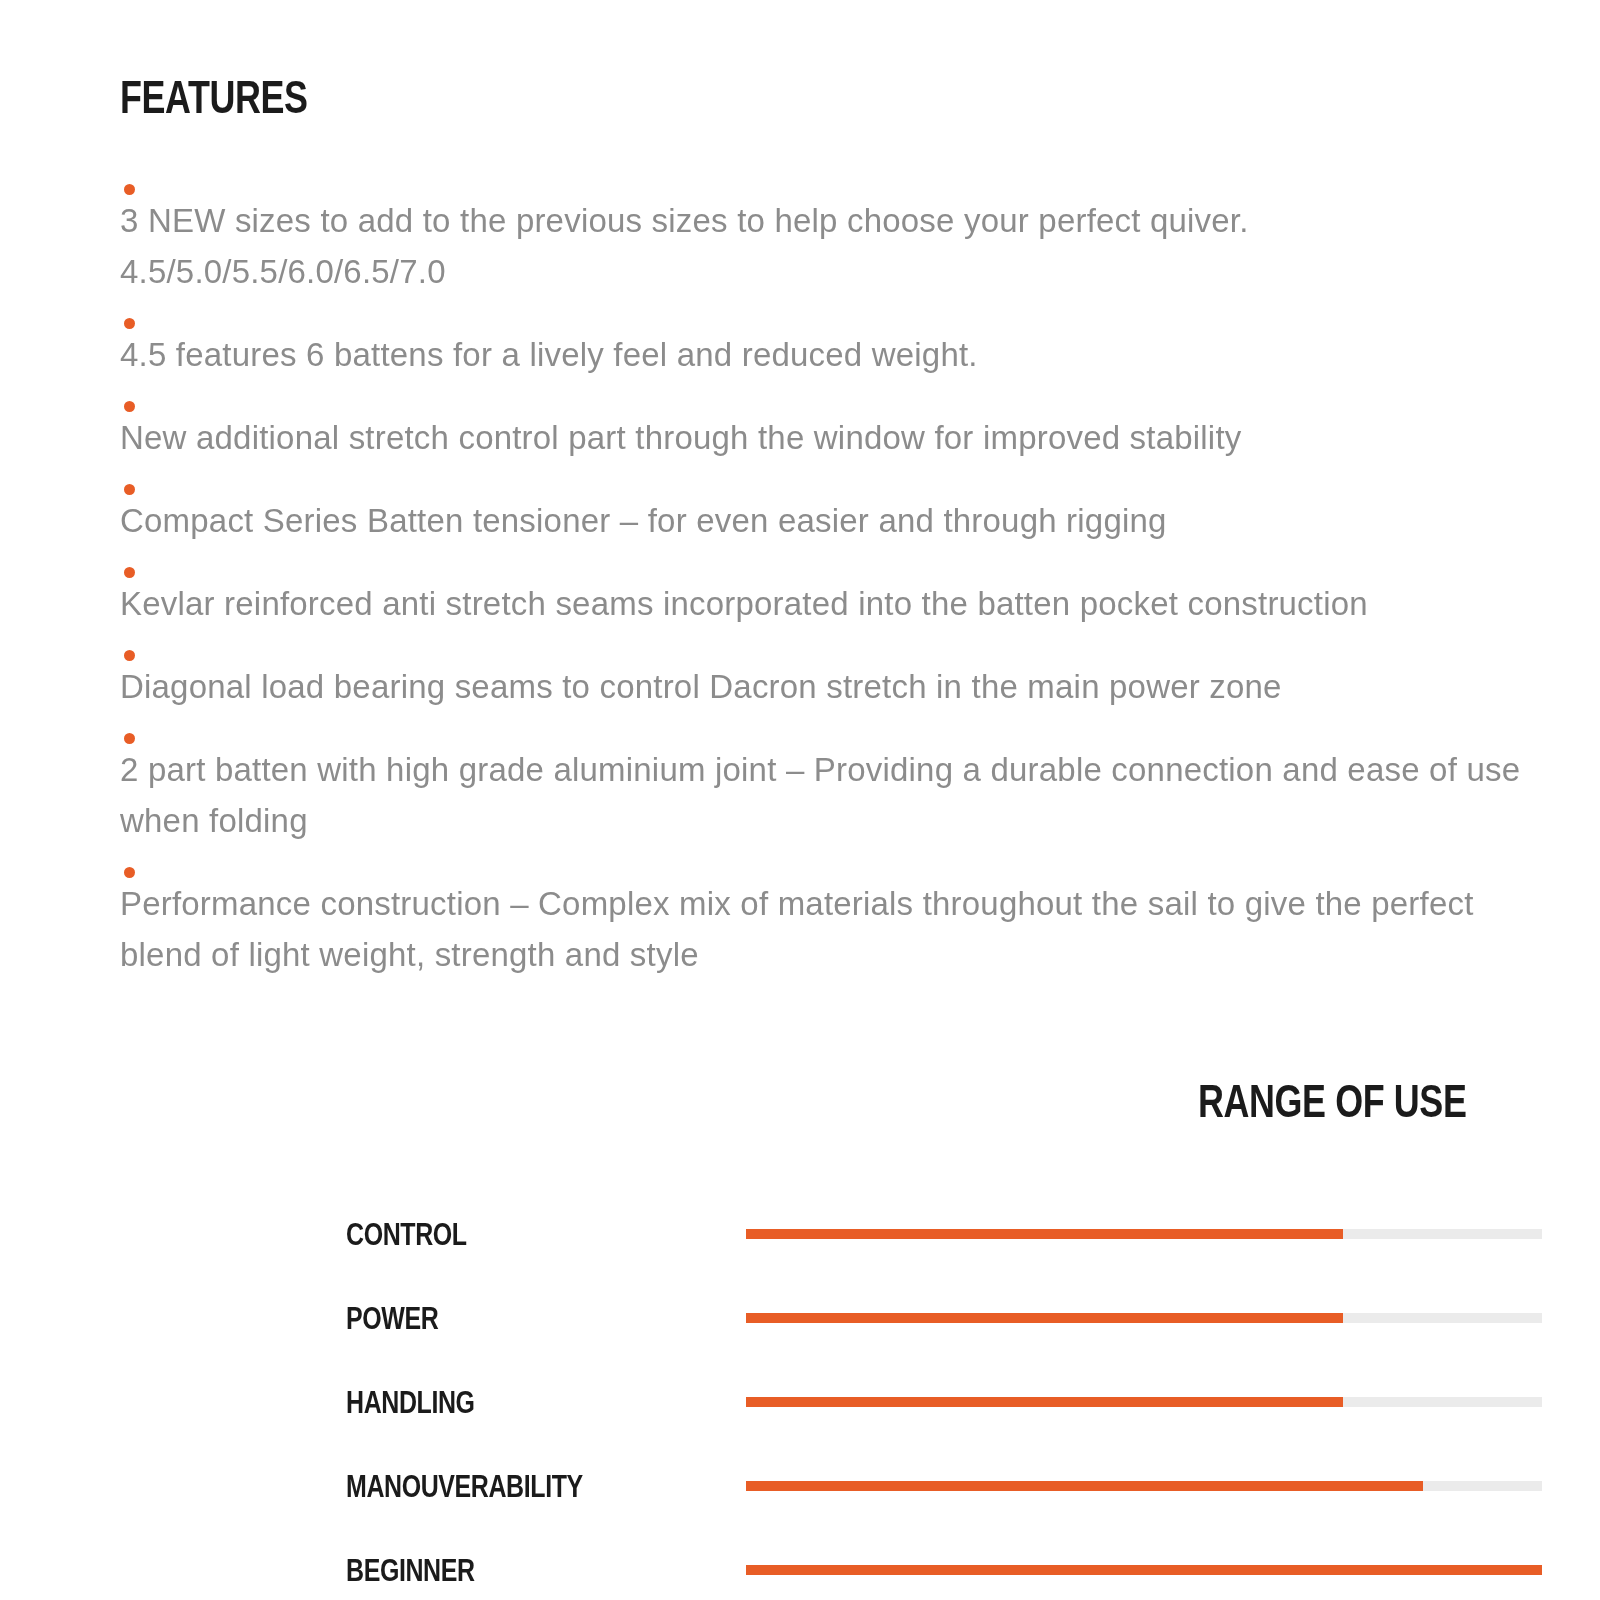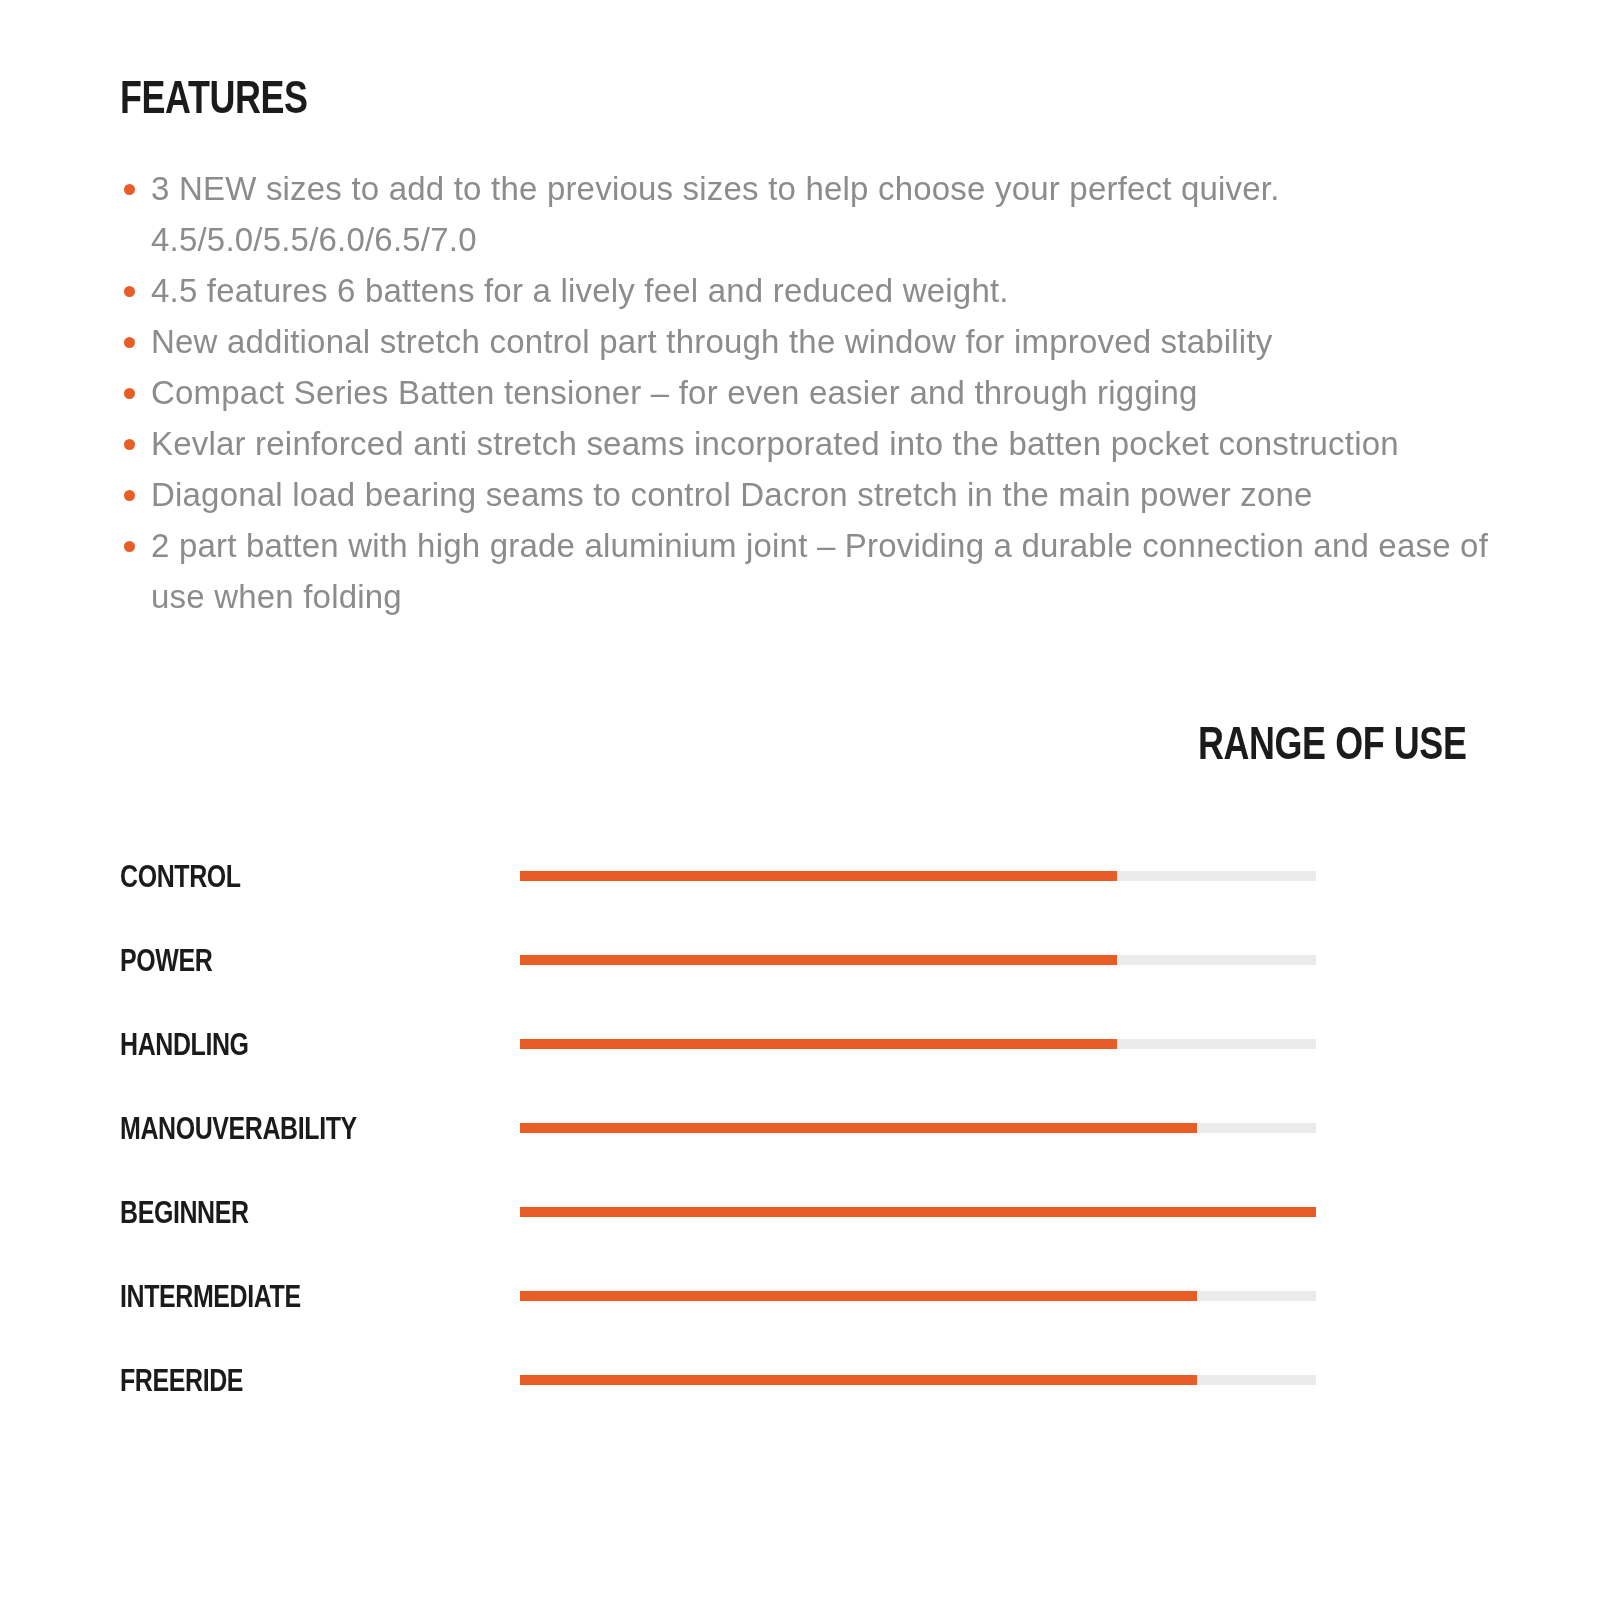--- a/index.html
+++ b/index.html
@@ -37,20 +37,21 @@
     margin: 40px 0 0 0;
     padding: 0;
   }
   ul.features li {
     display: flex;
     align-items: flex-start;
     font-size: 33px;
     line-height: 51px;
     color: #8c8c8c;
     letter-spacing: 0.2px;
+    flex-direction: column;
   }
   ul.features .bullet {
     flex: none;
     width: 11px;
     height: 11px;
     border-radius: 50%;
     margin: 21px 16px 0 4px;
   }
   ul.features .ftext {
     flex: 1;
@@ -59,20 +60,21 @@
     margin-top: 96px;
     text-align: right;
   }
   .chart {
     margin-top: 66px;
   }
   .chart-row {
     display: flex;
     align-items: center;
     height: 84px;
+    justify-content: flex-end;
   }
   .chart-row .rlabel {
     flex: none;
     width: 400px;
     font-size: 32px;
     font-weight: 700;
     color: #1b1b1b;
     white-space: nowrap;
   }
   .chart-row .track {
@@ -119,20 +121,24 @@
         <span class="ftext">Kevlar reinforced anti stretch seams incorporated into the batten pocket construction</span>
       </li>
       <li>
         <span class="bullet" style="background: rgb(232, 93, 38);"></span>
         <span class="ftext">Diagonal load bearing seams to control Dacron stretch in the main power zone</span>
       </li>
       <li>
         <span class="bullet" style="background: rgb(232, 93, 38);"></span>
         <span class="ftext">2 part batten with high grade aluminium joint – Providing a durable connection and ease of use when folding</span>
       </li>
+      <li>
+        <span class="bullet" style="background: rgb(232, 93, 38);"></span>
+        <span class="ftext">Performance construction – Complex mix of materials throughout the sail to give the perfect blend of light weight, strength and style</span>
+      </li>
     </ul>
 
   <h1 class="heading range-heading">
     <span class="condensed">RANGE OF USE</span>
   </h1>
 
   <div class="chart" id="chart-rows">
       <div class="chart-row">
         <div class="rlabel"><span class="condensed">CONTROL</span></div>
         <div class="track" style="background: rgb(235, 235, 235);">

